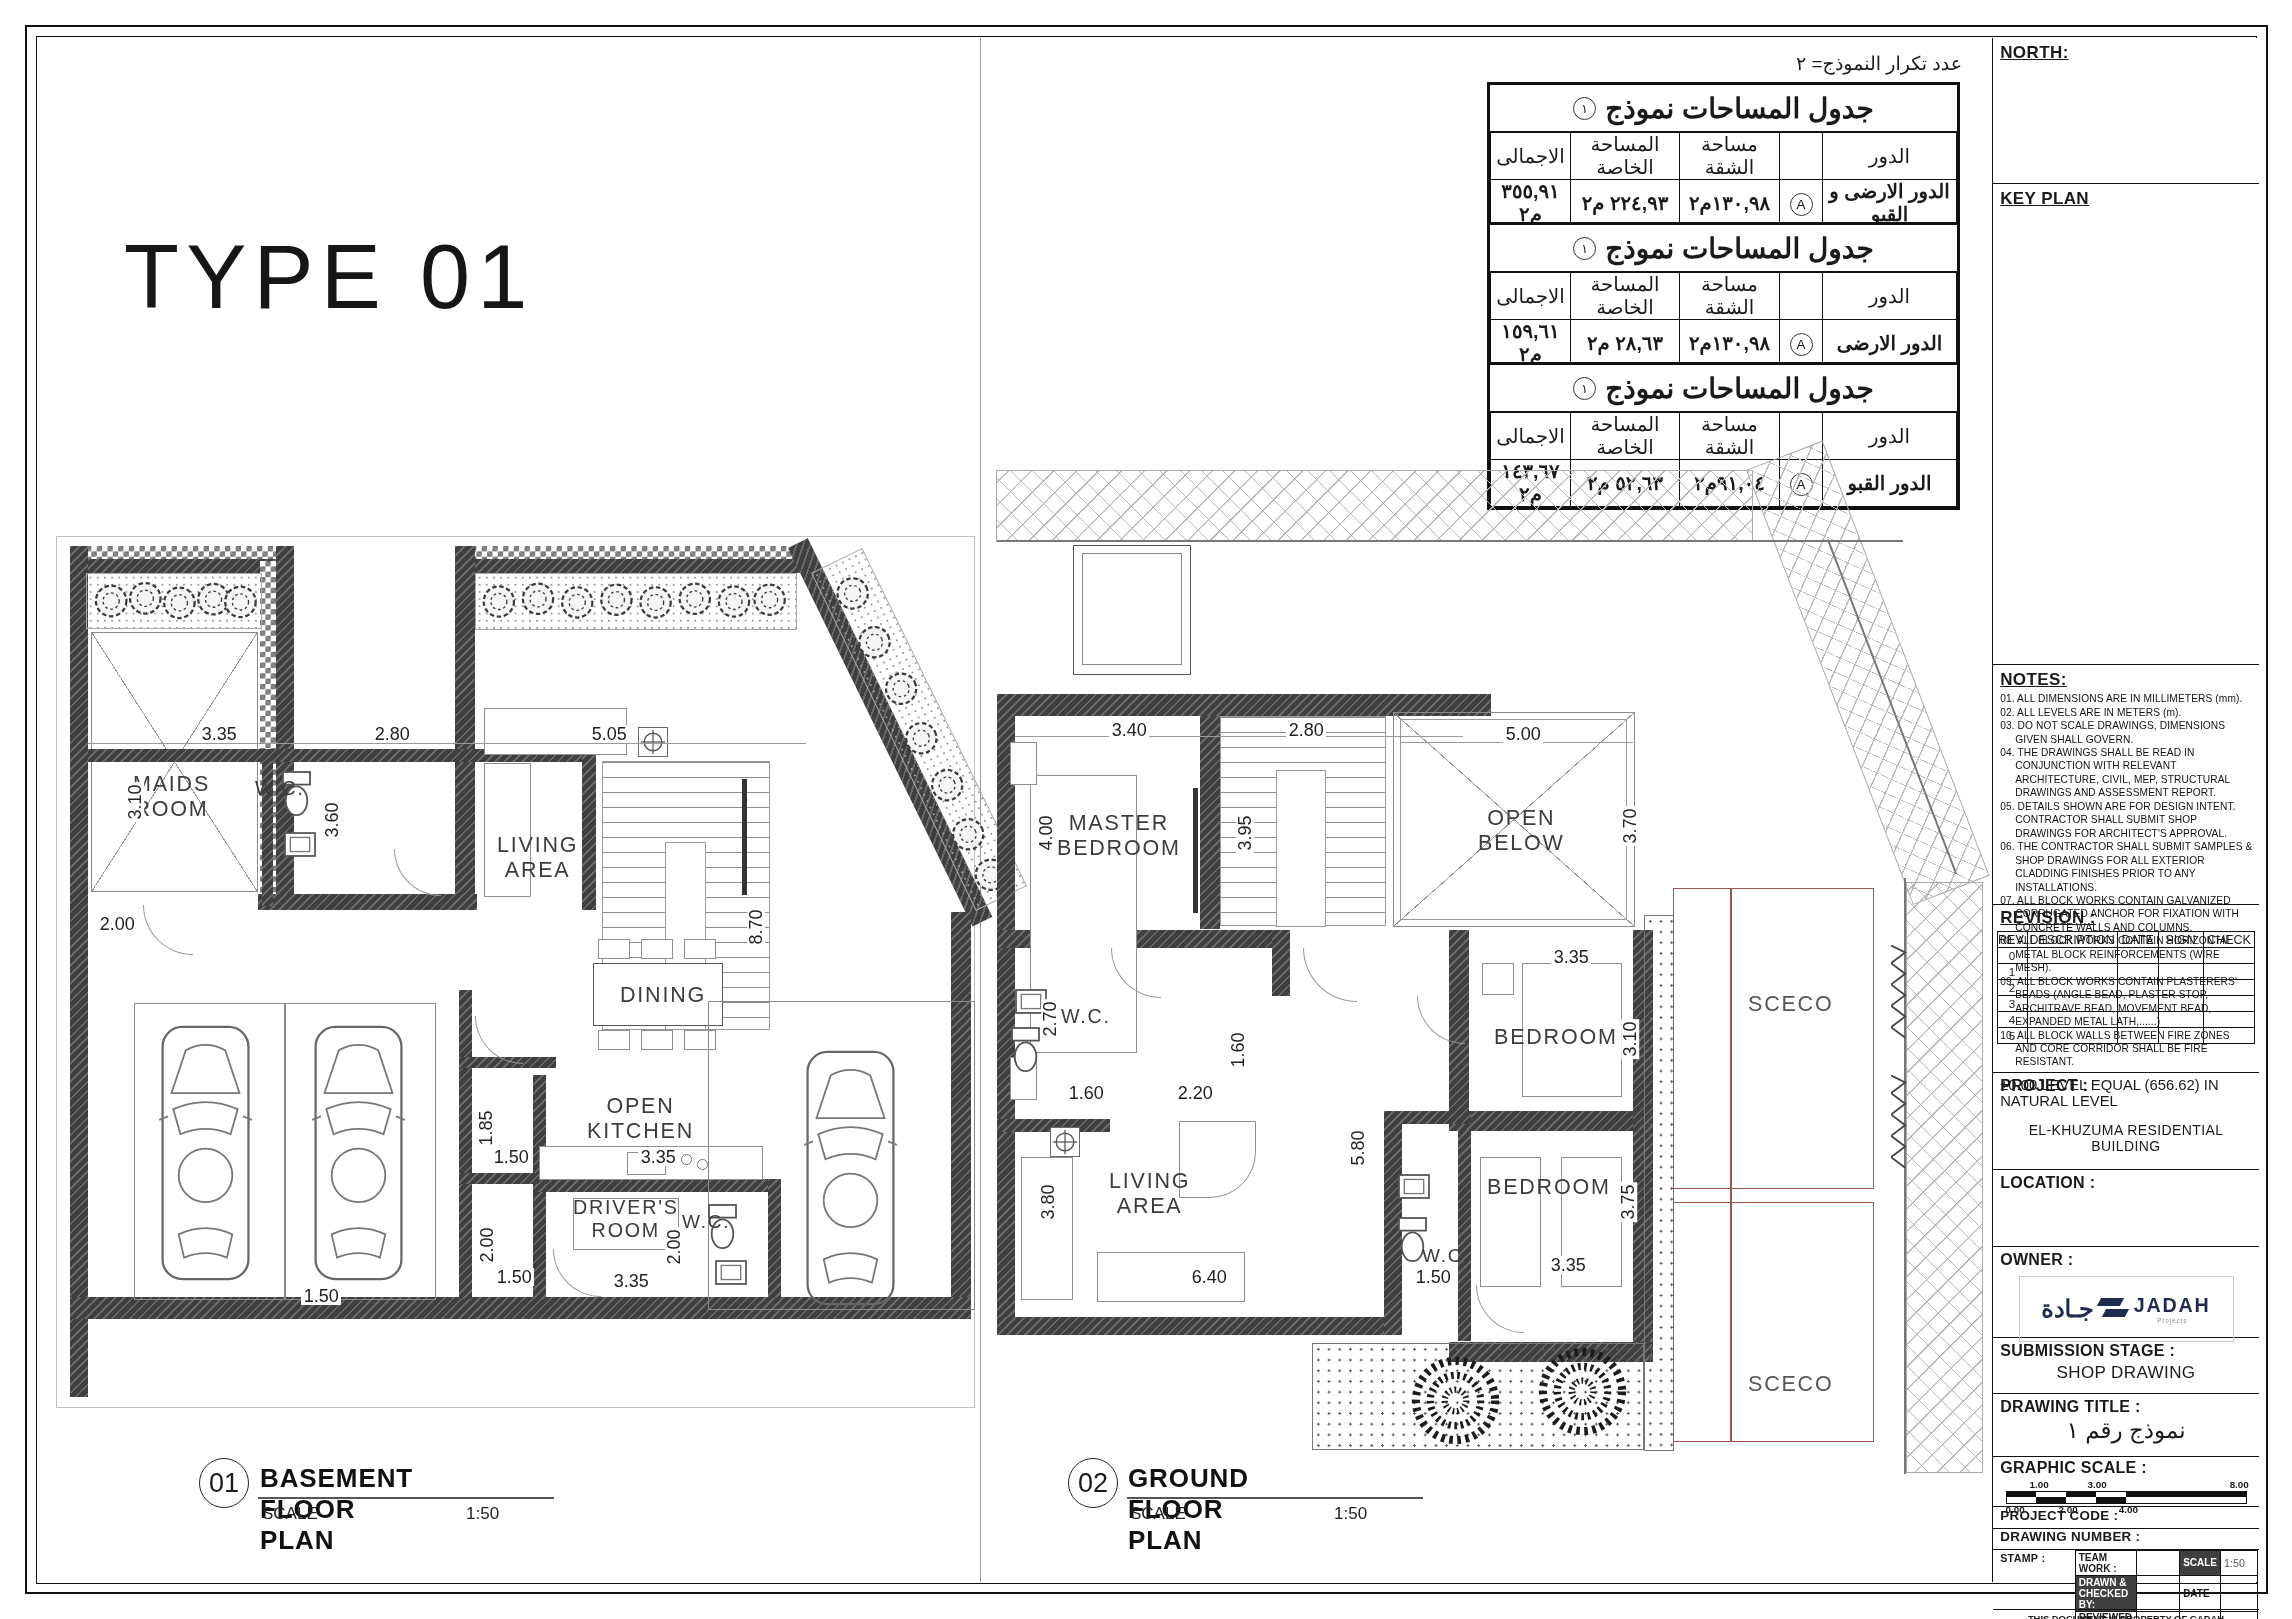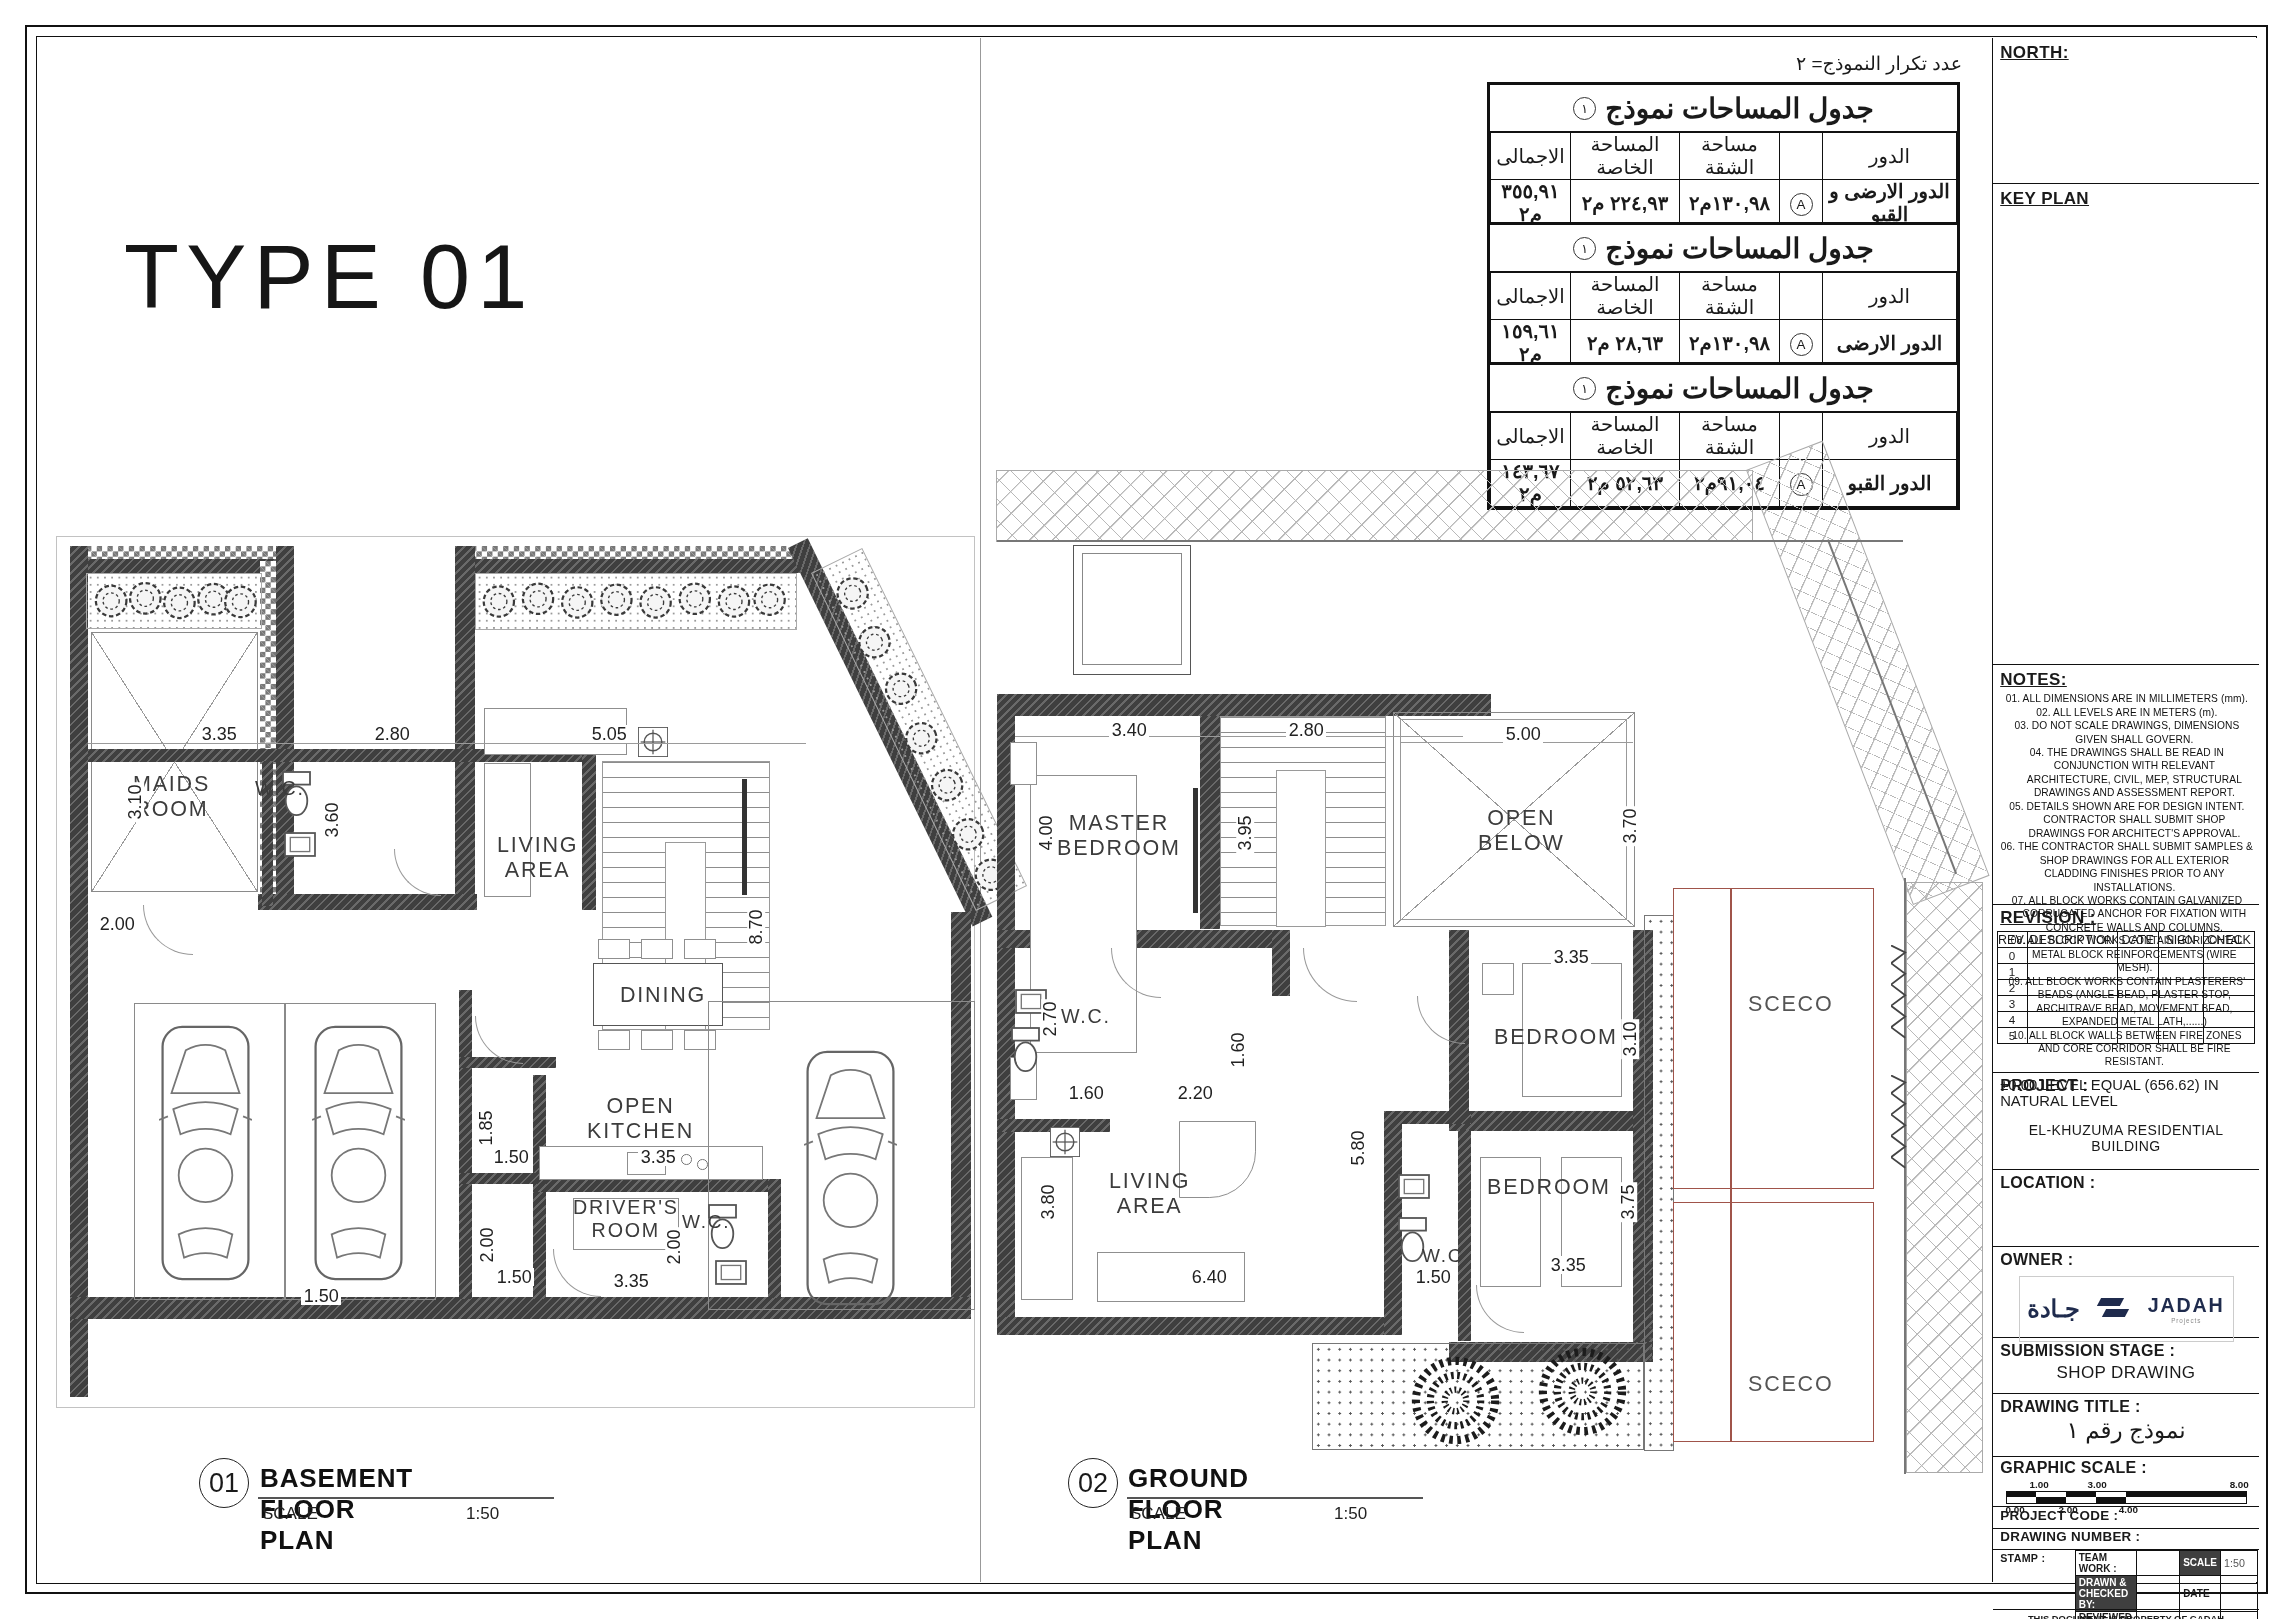--- a/index.html
+++ b/index.html
@@ -64,28 +64,28 @@
   .ptitle-circ { width:50px; height:50px; border:1.8px solid #222; border-radius:50%; display:flex; align-items:center; justify-content:center; font-size:27px; }
   .ptitle-name { font-size:26px; font-weight:bold; letter-spacing:0.9px; color:#111; }
   .ptitle-line { height:1.8px; background:#555; }
   .ptitle-scale { font-size:17px; color:#222; }
 
   
   #sidebar { left:1992px; top:38px; width:267px; height:1544px; border-left:1.8px solid #111; background:#fff; }
   .sb-sec { position:absolute; left:0; width:100%; border-bottom:1.8px solid #111; }
   .sb-label { font-size:17px; font-weight:bold; text-decoration:underline; padding:5.4px 7.2px 0 7.2px; letter-spacing:0.4px; }
   .sb-label2 { font-size:16px; font-weight:bold; padding:3.6px 7.2px 0 7.2px; letter-spacing:0.3px; }
-  .notes-list { list-style:none; padding:1.8px 5.4px 0 7.2px;text-align:center; }
+  .notes-list { list-style:none; padding:1.8px 5.4px 0 7.2px; }
   .notes-list li { font-size:10.2px; line-height:1.32; color:#111; padding-left:15px; text-indent:-15px; letter-spacing:0.1px; }
   .level-note { font-size:14.8px; padding:3.6px 5.4px 1.8px 7.2px; border-top:0.9px solid #444; margin-top:3.6px; font-weight:400; }
   table.rev { width:calc(100% - 7.2px); margin:3.6px 3.6px 0 3.6px; border-collapse:collapse; }
   table.rev th, table.rev td { border:1.3px solid #111; font-size:11.6px; height:16px; text-align:center; font-weight:normal; }
   table.rev th { font-size:12.5px; }
   .sb-center { text-align:center; font-size:14px; letter-spacing:0.4px; }
-  .logo-box { margin:7.2px auto 0 auto; width:215px; height:66px; border:0.9px solid #ccc; display:flex; align-items:center; justify-content:center; gap:19px; }
+  .logo-box { margin:7.2px auto 0 auto; width:215px; height:66px; border:0.9px solid #ccc; display:flex; align-items:center; justify-content:center; gap:5px; }
   .logo-ar { font-size:24px; font-weight:bold; color:#1f2b4d; }
   .logo-mark { position:relative; width:30px; height:27px; }
   .logo-mark i { position:absolute; display:block; width:23px; height:8px; background:#1f2b4d; transform:skewX(-28deg); }
   .logo-latin { font-size:19.7px; font-weight:bold; letter-spacing:1.8px; color:#1f2b4d; }
   .logo-sub { font-size:6.3px; color:#8a8a8a; text-align:center; letter-spacing:0.9px; }
   .gs-wrap { padding:1.8px 12.5px 0 12.5px; }
   .gs-nums { position:relative; height:12.5px; font-size:9.9px; font-weight:bold; }
   .gs-bar { position:relative; height:12.5px; border:0.9px solid #111; }
   .gs-bar .seg { position:absolute; top:0; height:5.4px; }
   .gs-bar .seg.b { background:#111; }

